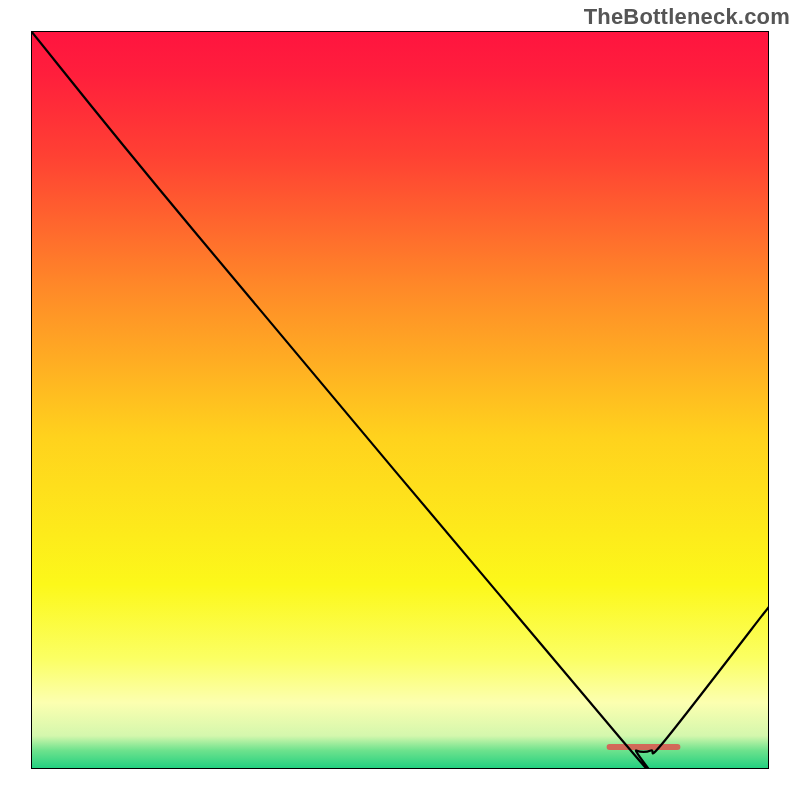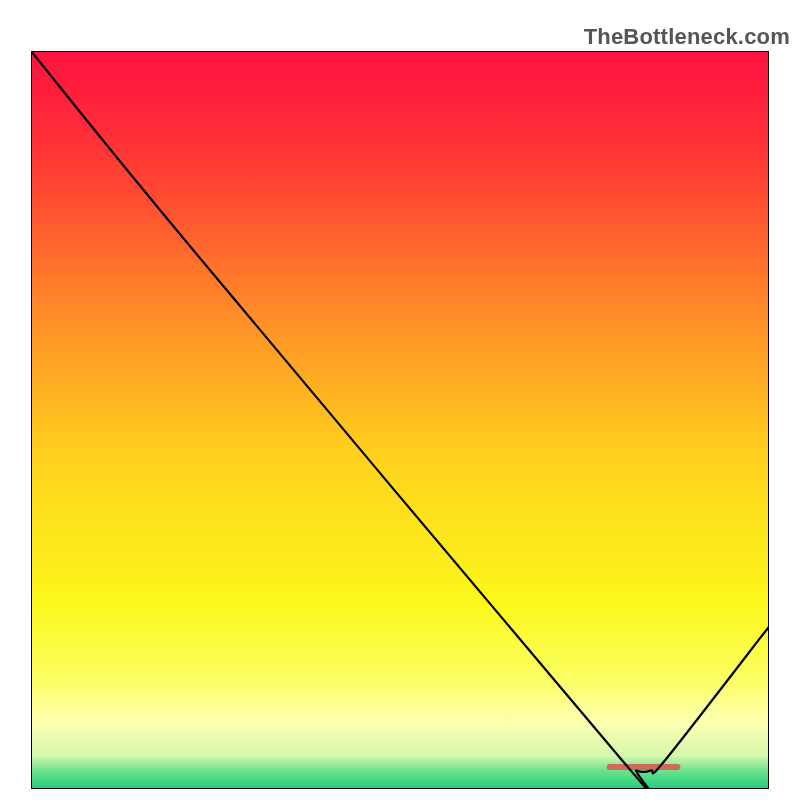--- a/index.html
+++ b/index.html
@@ -8,21 +8,20 @@
     width: 800px;
     height: 800px;
     background: #fff;
     font-family: Arial, Helvetica, sans-serif;
     overflow: hidden;
   }
   .stage {
     position: relative;
     width: 800px;
     height: 676px;
-    margin-top: 20px;
   }
   .watermark {
     position: absolute;
     top: 4px;
     right: 10px;
     font-size: 22px;
     font-weight: 600;
     color: #555;
     letter-spacing: 0.2px;
   }

